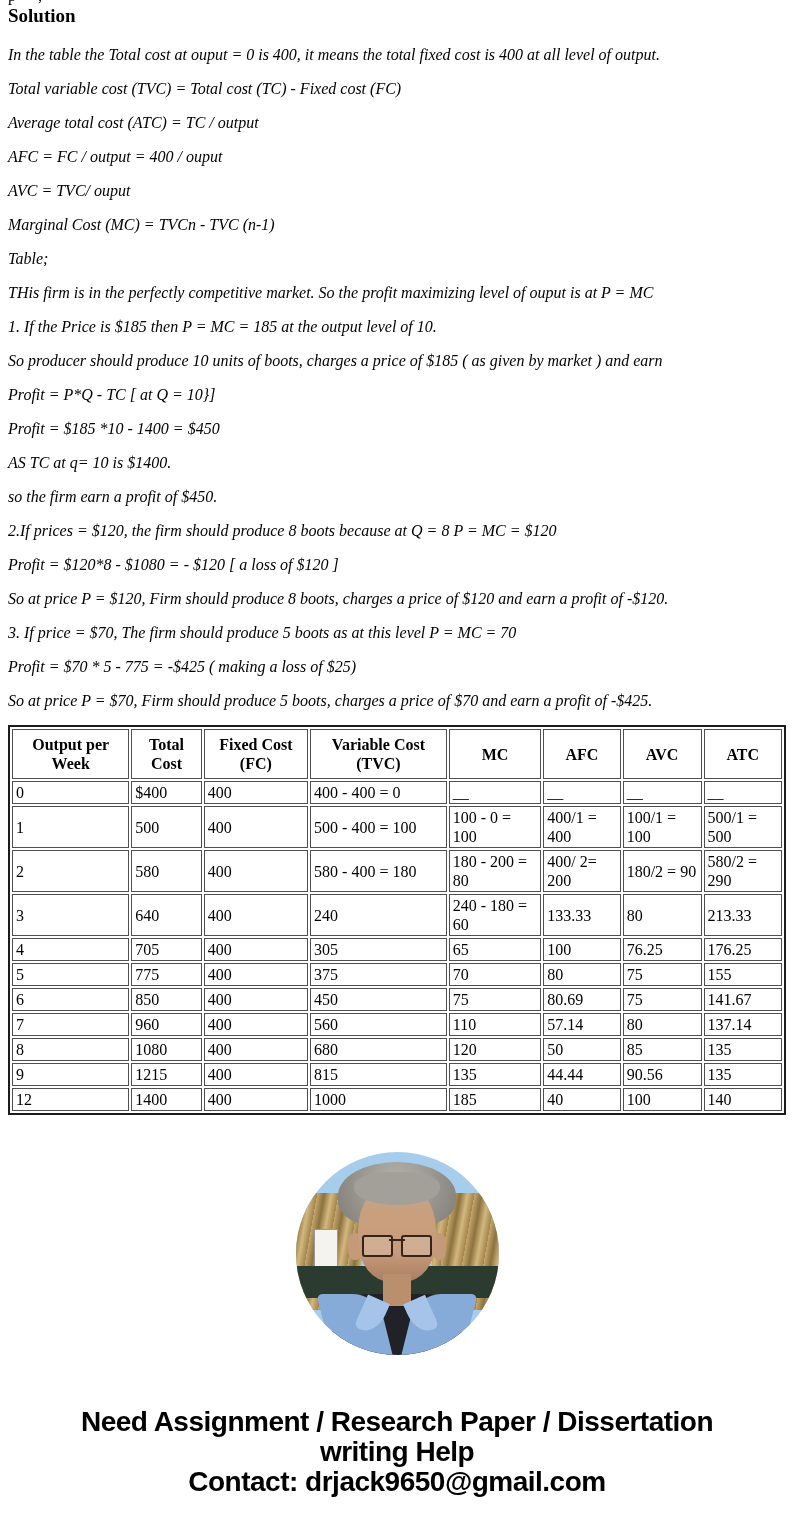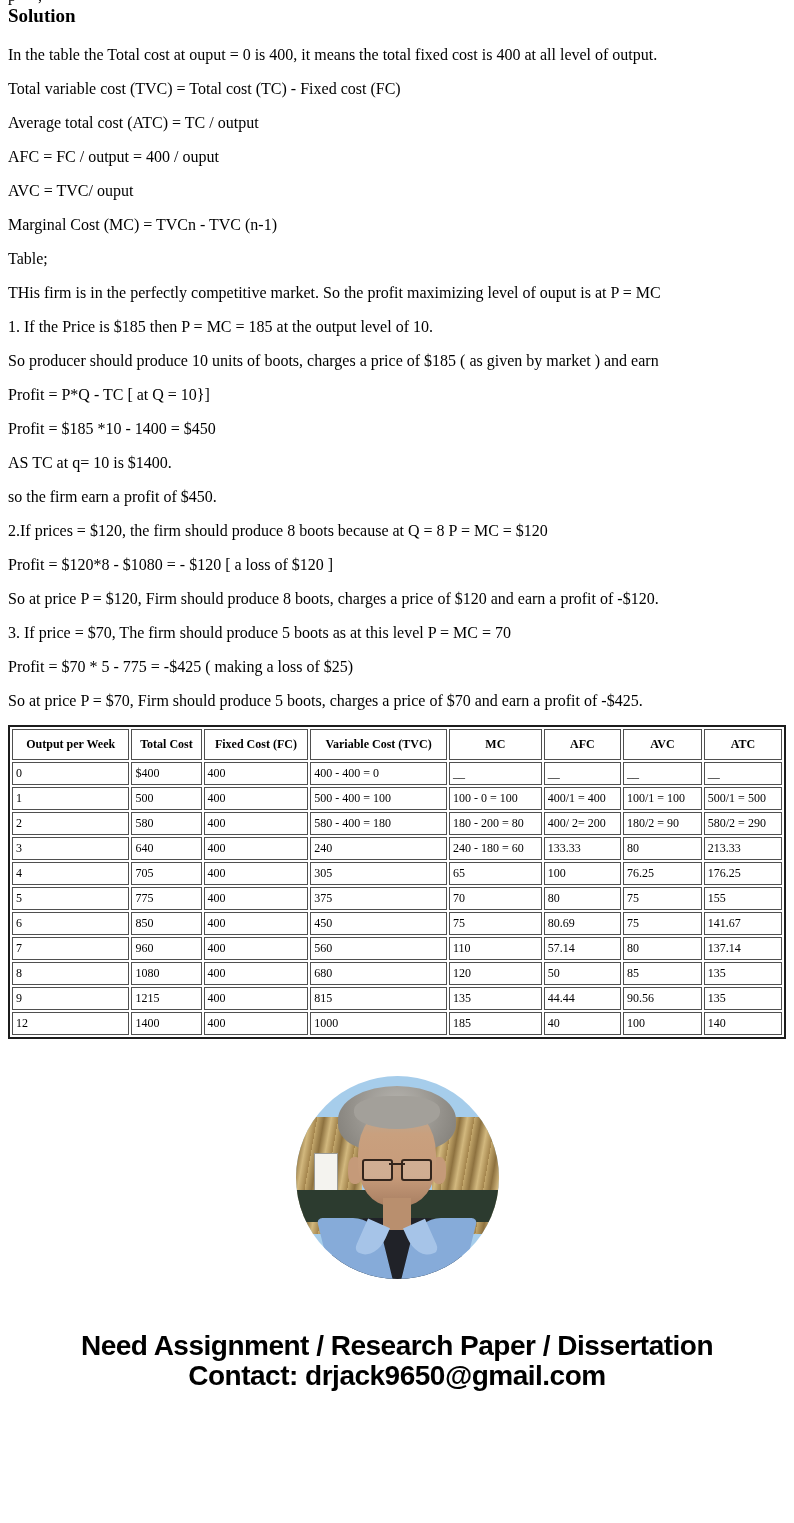--- a/index.html
+++ b/index.html
@@ -14,30 +14,31 @@
   .top-clip { height:5px; overflow:hidden; }
   .top-clip p { margin:-14px 0 0 0; font-size:16px; line-height:19px; word-spacing:18px; }
 
   h3.solution {
     font-size:19px; line-height:22px; font-weight:bold;
     margin:0 0 18px 0;
   }
   .paras p {
     font-size:16px; line-height:19px;
     margin:15px 0;
+    font-style:italic;
   }
 
   
   table.cost-table {
     border-collapse:separate;
     border-spacing:2px;
     border:2px solid #1c1c1c;
     margin:0;
     width:778px;
-    font-size:12px; line-height:19px;
+    font-size:16px; line-height:19px;
   }
   table.cost-table th {
     border:1px solid #4f4f4f;
     font-weight:bold; text-align:center;
     padding:5px 2px; vertical-align:middle;
   }
   table.cost-table td {
     border:1px solid #4f4f4f;
     text-align:left; padding:1px 2px 1px 3px;
     vertical-align:middle;
@@ -306,16 +307,17 @@
       <div class="neck"></div>
       <div class="shirt-l"></div>
       <div class="shirt-r"></div>
       <div class="collar-l"></div>
       <div class="collar-r"></div>
     </div>
   </div>
 
   <div class="footer">
     <div>Need Assignment / Research Paper / Dissertation</div>
+    <div>writing Help</div>
     <div>Contact: drjack9650@gmail.com</div>
   </div>
 
 </div>
 
 </body></html>

